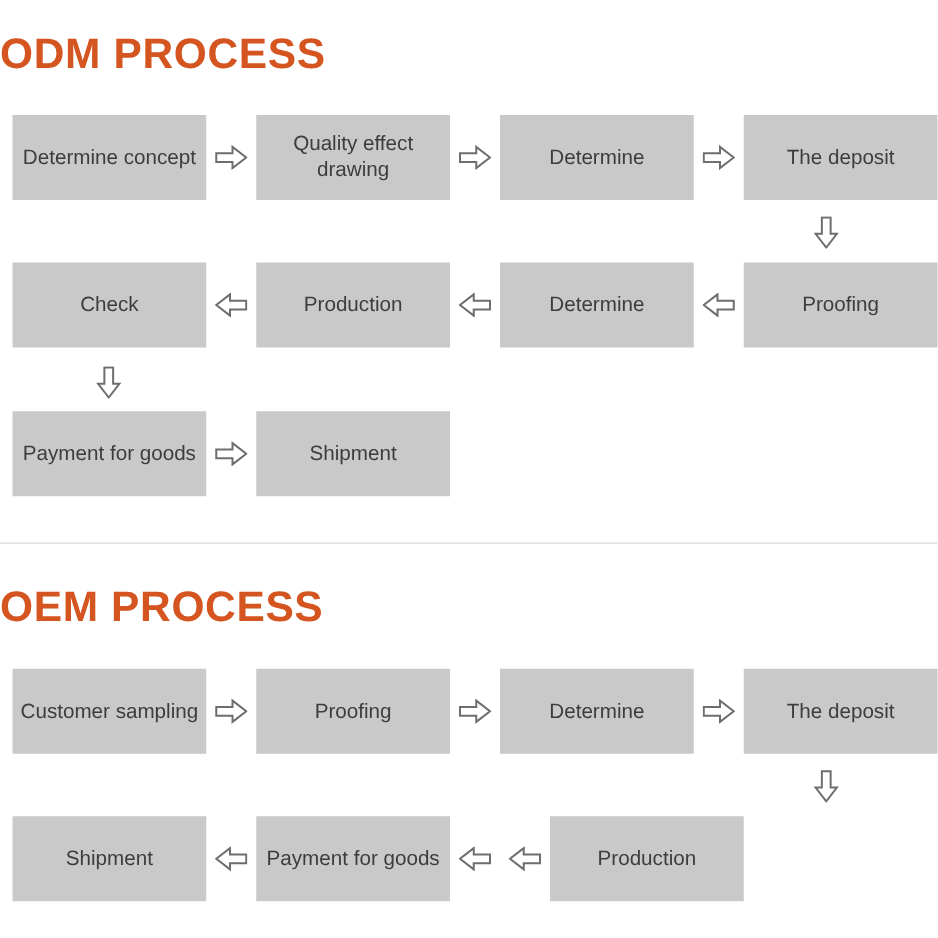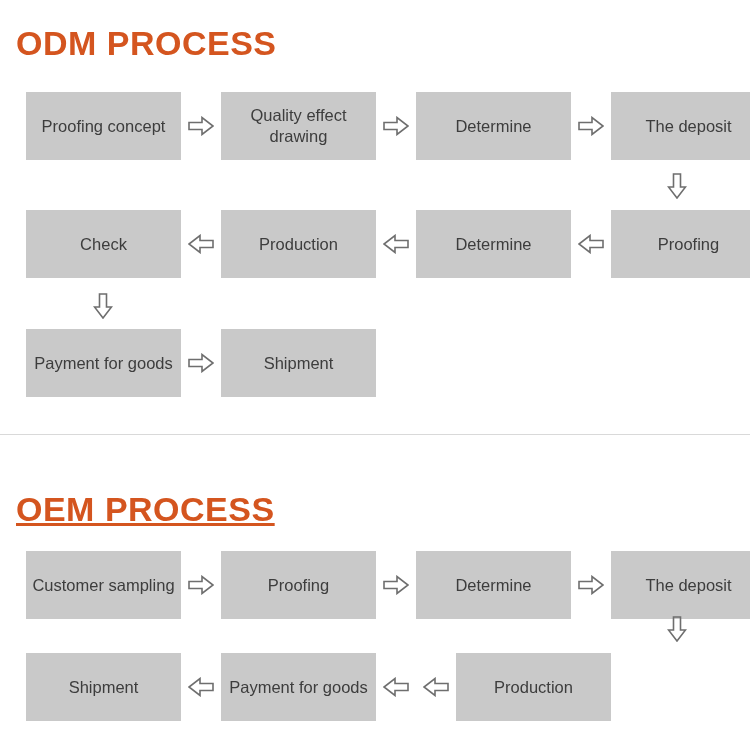--- a/index.html
+++ b/index.html
@@ -11,21 +11,20 @@
     height: 750px;
     background: #ffffff;
     font-family: "Liberation Sans", sans-serif;
     color: #3b3b3b;
     overflow: hidden;
   }
   .page {
     position: relative;
     width: 680px;
     height: 750px;
-    padding-left: 16px;
   }
   .section {
     position: relative;
     width: 750px;
   }
   .section-title {
     text-align: center;
     color: #d4551f;
     font-size: 34px;
     font-weight: bold;
@@ -83,21 +82,21 @@
 </head>
 <body>
 
 <div class="page">
 
   <div class="section">
 
     <div class="section-title" style="position:absolute; left:0; top:26px;">ODM PROCESS</div>
 
     <div class="row" style="left:10px; top:92px;">
-      <div class="box box-w1">Proofing concept</div>
+      <div class="box box-w1">Determine concept</div>
       <div class="arrow-h">
         <svg class="arrow-svg" width="26" height="20" viewBox="0 0 26 20" aria-hidden="true">
           <polygon points="1,6.5 14,6.5 14,1.5 25,10 14,18.5 14,13.5 1,13.5" fill="none" stroke="#6e6e6e" stroke-width="1.6"></polygon>
         </svg>
       </div>
       <div class="box box-w1">Quality effect drawing</div>
       <div class="arrow-h">
         <svg class="arrow-svg" width="26" height="20" viewBox="0 0 26 20" aria-hidden="true">
           <polygon points="1,6.5 14,6.5 14,1.5 25,10 14,18.5 14,13.5 1,13.5" fill="none" stroke="#6e6e6e" stroke-width="1.6"></polygon>
         </svg>
@@ -154,23 +153,23 @@
       </div>
       <div class="box box-w1">Shipment</div>
     </div>
 
   </div>
 
   <div class="divider" style="top:434px;"></div>
 
   <div class="section">
 
-    <div class="section-title" style="position:absolute; left:0; top:492px;text-decoration:underline;">OEM PROCESS</div>
-
-    <div class="row" style="left:10px; top:551px;">
+    <div class="section-title" style="position:absolute; left:0; top:469px;">OEM PROCESS</div>
+
+    <div class="row" style="left:10px; top:535px;">
       <div class="box box-w1">Customer sampling</div>
       <div class="arrow-h">
         <svg class="arrow-svg" width="26" height="20" viewBox="0 0 26 20" aria-hidden="true">
           <polygon points="1,6.5 14,6.5 14,1.5 25,10 14,18.5 14,13.5 1,13.5" fill="none" stroke="#6e6e6e" stroke-width="1.6"></polygon>
         </svg>
       </div>
       <div class="box box-w1">Proofing</div>
       <div class="arrow-h">
         <svg class="arrow-svg" width="26" height="20" viewBox="0 0 26 20" aria-hidden="true">
           <polygon points="1,6.5 14,6.5 14,1.5 25,10 14,18.5 14,13.5 1,13.5" fill="none" stroke="#6e6e6e" stroke-width="1.6"></polygon>

